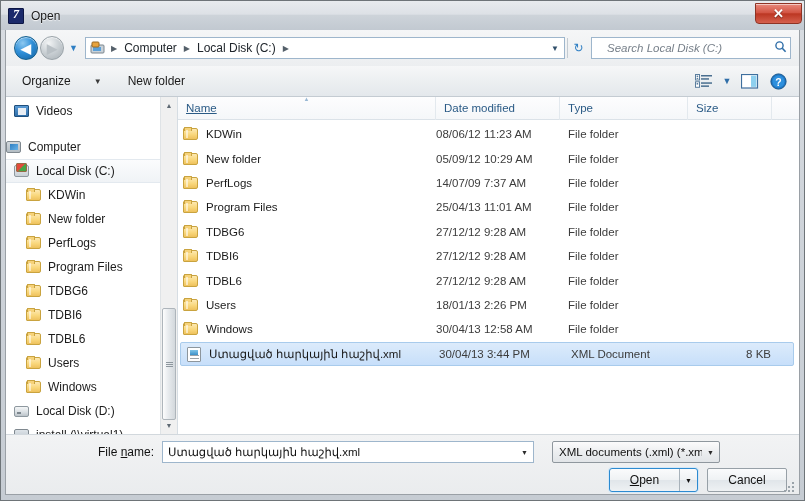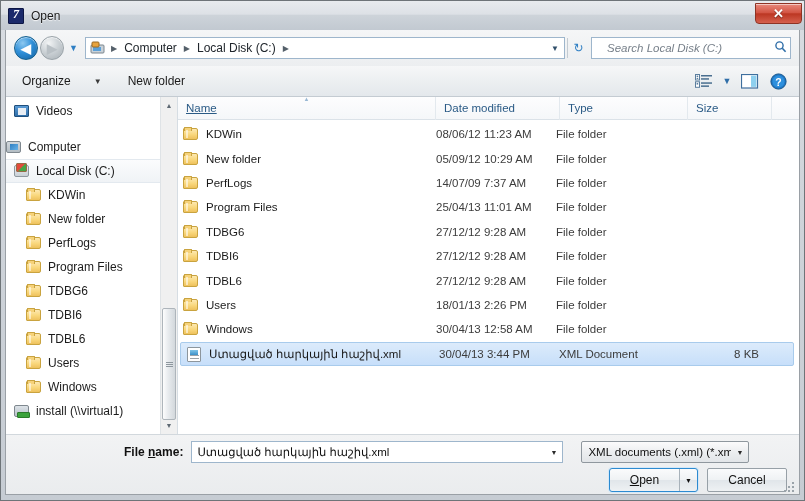--- a/index.html
+++ b/index.html
@@ -327,37 +327,37 @@
     white-space: nowrap;
   }
   .frow.sel {
     background: linear-gradient(to bottom, #dcebfb 0%, #c7dffa 100%);
     border: 1px solid #a8cbec;
     border-radius: 2px;
     margin: 0 5px 0 2px;
   }
   .fname { width: 258px; display: flex; align-items: center; padding-left: 5px; overflow: hidden; flex: none; }
   .fname .ticon { margin-right: 6px; }
-  .fdate { width: 120px; color: #3c3c3c; flex: none; }
+  .fdate { width: 132px; color: #3c3c3c; flex: none; }
   .ftype { width: 128px; color: #3c3c3c; flex: none; }
   .fsize { width: 84px; color: #3c3c3c; text-align: right; padding-right: 12px; flex: none; }
 
   
   #bottom {
     position: absolute; left: 0; right: 0; bottom: 0; height: 60px;
     background: linear-gradient(to bottom, #f2f3f4 0%, #eaecee 100%);
     border-top: 1px solid #d2d8dd;
   }
   #fnrow {
     position: absolute; left: 0; right: 0; top: 5px; height: 24px;
     display: flex; align-items: center;
   }
   #fname-label {
     font-size: 12px; color: #111111; cursor: default;
-    margin-left: 118px; margin-right: 8px; white-space: nowrap; font-weight: bold;
+    margin-left: 92px; margin-right: 8px; white-space: nowrap;
   }
   #fname-label u { text-decoration: underline; }
   #fname-combo {
     width: 372px; height: 22px; flex: none;
     background: #ffffff; border: 1px solid #9eb6cc;
     display: flex; align-items: center;
   }
   #fname-input {
     flex: 1 1 auto; min-width: 0; border: none; outline: none;
     font-family: "Liberation Sans", sans-serif; font-size: 11.5px;
@@ -579,20 +579,26 @@
               <span>Users</span>
             </div>
             <div class="tree-row ind2">
               <span class="ticon">
                 <span class="folder" style="display: block;"></span>
               </span>
               <span>Windows</span>
             </div>
             <div class="tree-row ind1">
               <span class="ticon">
+                <span class="drive" style="display: block;"></span>
+              </span>
+              <span>Local Disk (D:)</span>
+            </div>
+            <div class="tree-row ind1">
+              <span class="ticon">
                 <span class="netdrive" style="display: block;"></span>
               </span>
               <span>install (\\virtual1)</span>
             </div>
           </div>
         <div id="sb-scroll">
           <div class="sb-arrow" id="sb-up">▲</div>
           <div id="sb-thumb"></div>
           <div class="sb-arrow" id="sb-down">▼</div>
         </div>

